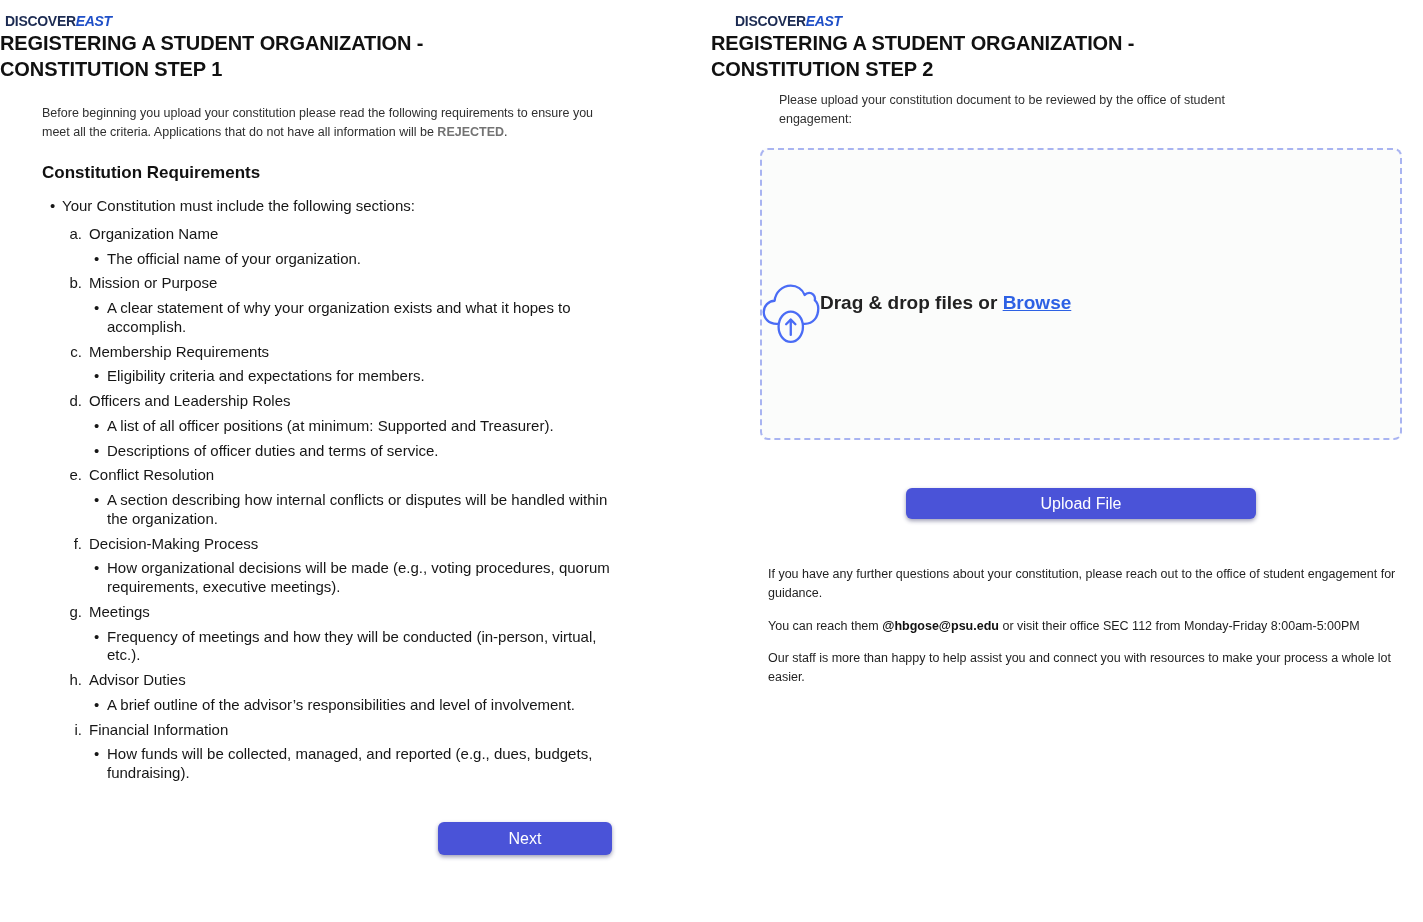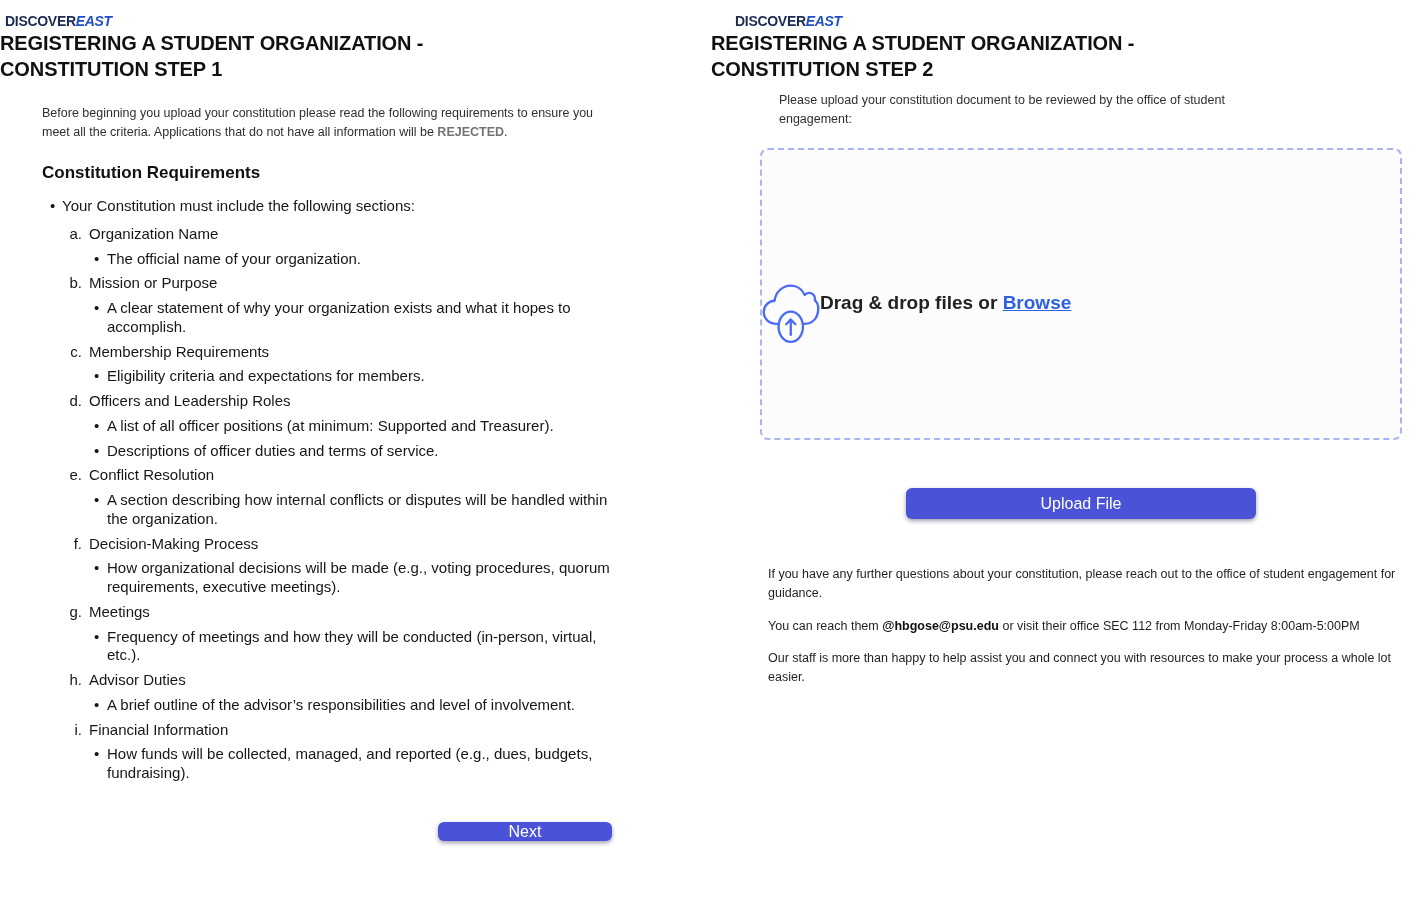--- a/index.html
+++ b/index.html
@@ -39,21 +39,21 @@
   .req-item{padding-left:26px;}
   .req-head{display:flex;margin-bottom:6px;}
   .req-letter{width:14px;flex:0 0 14px;text-align:right;margin-right:7px;}
   .req-detail{display:flex;padding-left:26px;margin-bottom:6px;}
   .req-detail .dot{width:13px;flex:0 0 13px;}
   .req-detail-text{width:520px;}
 
   .btn{display:flex;align-items:center;justify-content:center;background:var(--accent);color:#fff;
        border:none;border-radius:6px;font-size:16px;font-family:inherit;cursor:pointer;
        box-shadow:0 2px 4px rgba(40,40,90,.45);}
-  .next-btn{position:absolute;left:438px;top:822px;width:174px;height:19px;}
+  .next-btn{position:absolute;left:438px;top:822px;width:174px;height:33px;}
   .upload-btn{position:absolute;left:195px;top:488px;width:350px;height:31px;}
 
   .intro-right{position:absolute;left:68px;top:91px;width:500px;font-size:12.5px;line-height:1.5;color:#2f2f2f;}
 
   .dropzone{position:absolute;left:49px;top:148px;width:642px;height:292px;
             border:2px dashed var(--dash);border-radius:8px;background:#fbfcfb;
             display:flex;flex-direction:row;align-items:center;}
   .cloud-wrap{margin-top:42px;height:64px;}
   .drag-line{margin-top:18px;font-size:19px;font-weight:700;color:#222;}
   .browse{color:var(--link);text-decoration:underline;cursor:pointer;}

